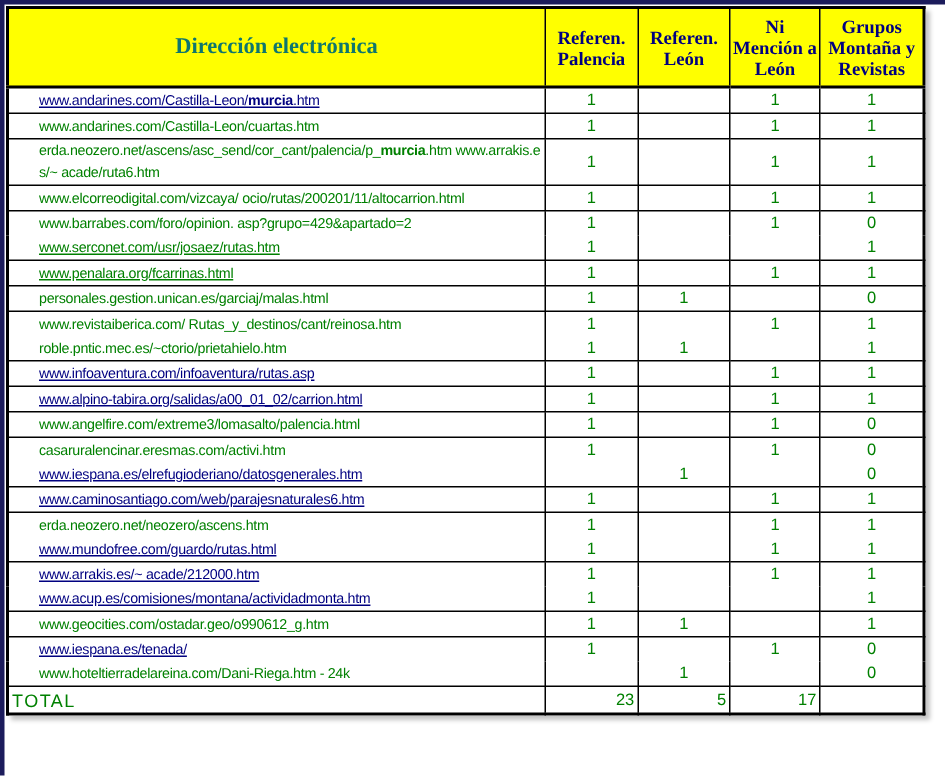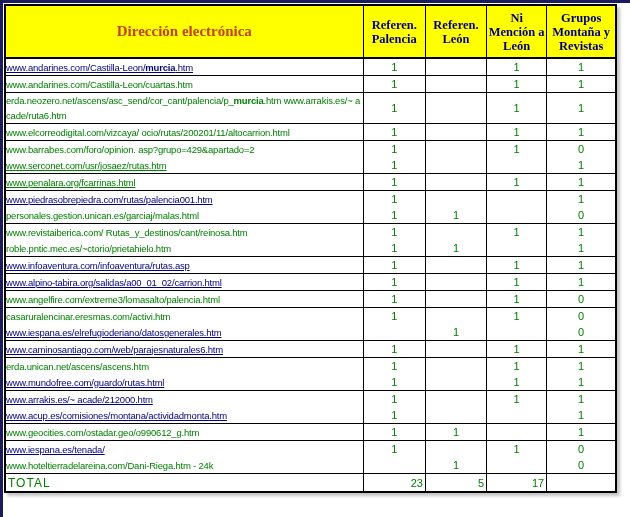--- a/index.html
+++ b/index.html
@@ -20,30 +20,30 @@
   }
   thead th{
     background:#ffff00;
     border:1px solid #000;
     border-bottom:2px solid #000;
     vertical-align:middle;text-align:center;
     height:49px;padding:1px 1px;
     font-family:"Liberation Serif",serif;
     line-height:1.12;
   }
-  th.url-head{font-size:15px;color:#c2410c;text-align:center;}
+  th.url-head{font-size:15px;color:#0f766e;text-align:center;}
   th.val-head{font-size:12.5px;color:#000080;font-weight:bold;}
   tbody td{
     padding:0 1px;height:16px;
     vertical-align:middle;
     font-size:9.5px;letter-spacing:-0.2px;
     line-height:15px;
   }
   td.url{
-    padding-left:0;text-align:left;
+    padding-left:20px;text-align:left;
     word-break:break-all;
     border-right:1px solid #000;
   }
   td.val{
     text-align:center;color:#008000;
     font-size:11px;letter-spacing:0;
     border-left:1px solid #000;border-right:1px solid #000;
   }
   tr.divider td{border-bottom:1px solid #000;}
   .c-navy{color:#000080;}
@@ -123,27 +123,20 @@
         <td class="val"></td>
         <td class="val">1</td>
       </tr>
       <tr class="divider">
         <td class="url c-green u"><span>www.penalara.org/fcarrinas.html</span></td>
         <td class="val">1</td>
         <td class="val"></td>
         <td class="val">1</td>
         <td class="val">1</td>
       </tr>
-      <tr>
-        <td class="url c-navy u"><span>www.piedrasobrepiedra.com/rutas/palencia001.htm</span></td>
-        <td class="val">1</td>
-        <td class="val"></td>
-        <td class="val"></td>
-        <td class="val">1</td>
-      </tr>
       <tr class="divider">
         <td class="url c-green"><span>personales.gestion.unican.es/garciaj/malas.html</span></td>
         <td class="val">1</td>
         <td class="val">1</td>
         <td class="val"></td>
         <td class="val">0</td>
       </tr>
       <tr>
         <td class="url c-green"><span>www.revistaiberica.com/ Rutas_y_destinos/cant/reinosa.htm</span></td>
         <td class="val">1</td>
@@ -194,21 +187,21 @@
         <td class="val">0</td>
       </tr>
       <tr class="divider">
         <td class="url c-navy u"><span>www.caminosantiago.com/web/parajesnaturales6.htm</span></td>
         <td class="val">1</td>
         <td class="val"></td>
         <td class="val">1</td>
         <td class="val">1</td>
       </tr>
       <tr>
-        <td class="url c-green"><span>erda.unican.net/ascens/ascens.htm</span></td>
+        <td class="url c-green"><span>erda.neozero.net/neozero/ascens.htm</span></td>
         <td class="val">1</td>
         <td class="val"></td>
         <td class="val">1</td>
         <td class="val">1</td>
       </tr>
       <tr class="divider">
         <td class="url c-navy u"><span>www.mundofree.com/guardo/rutas.html</span></td>
         <td class="val">1</td>
         <td class="val"></td>
         <td class="val">1</td>

